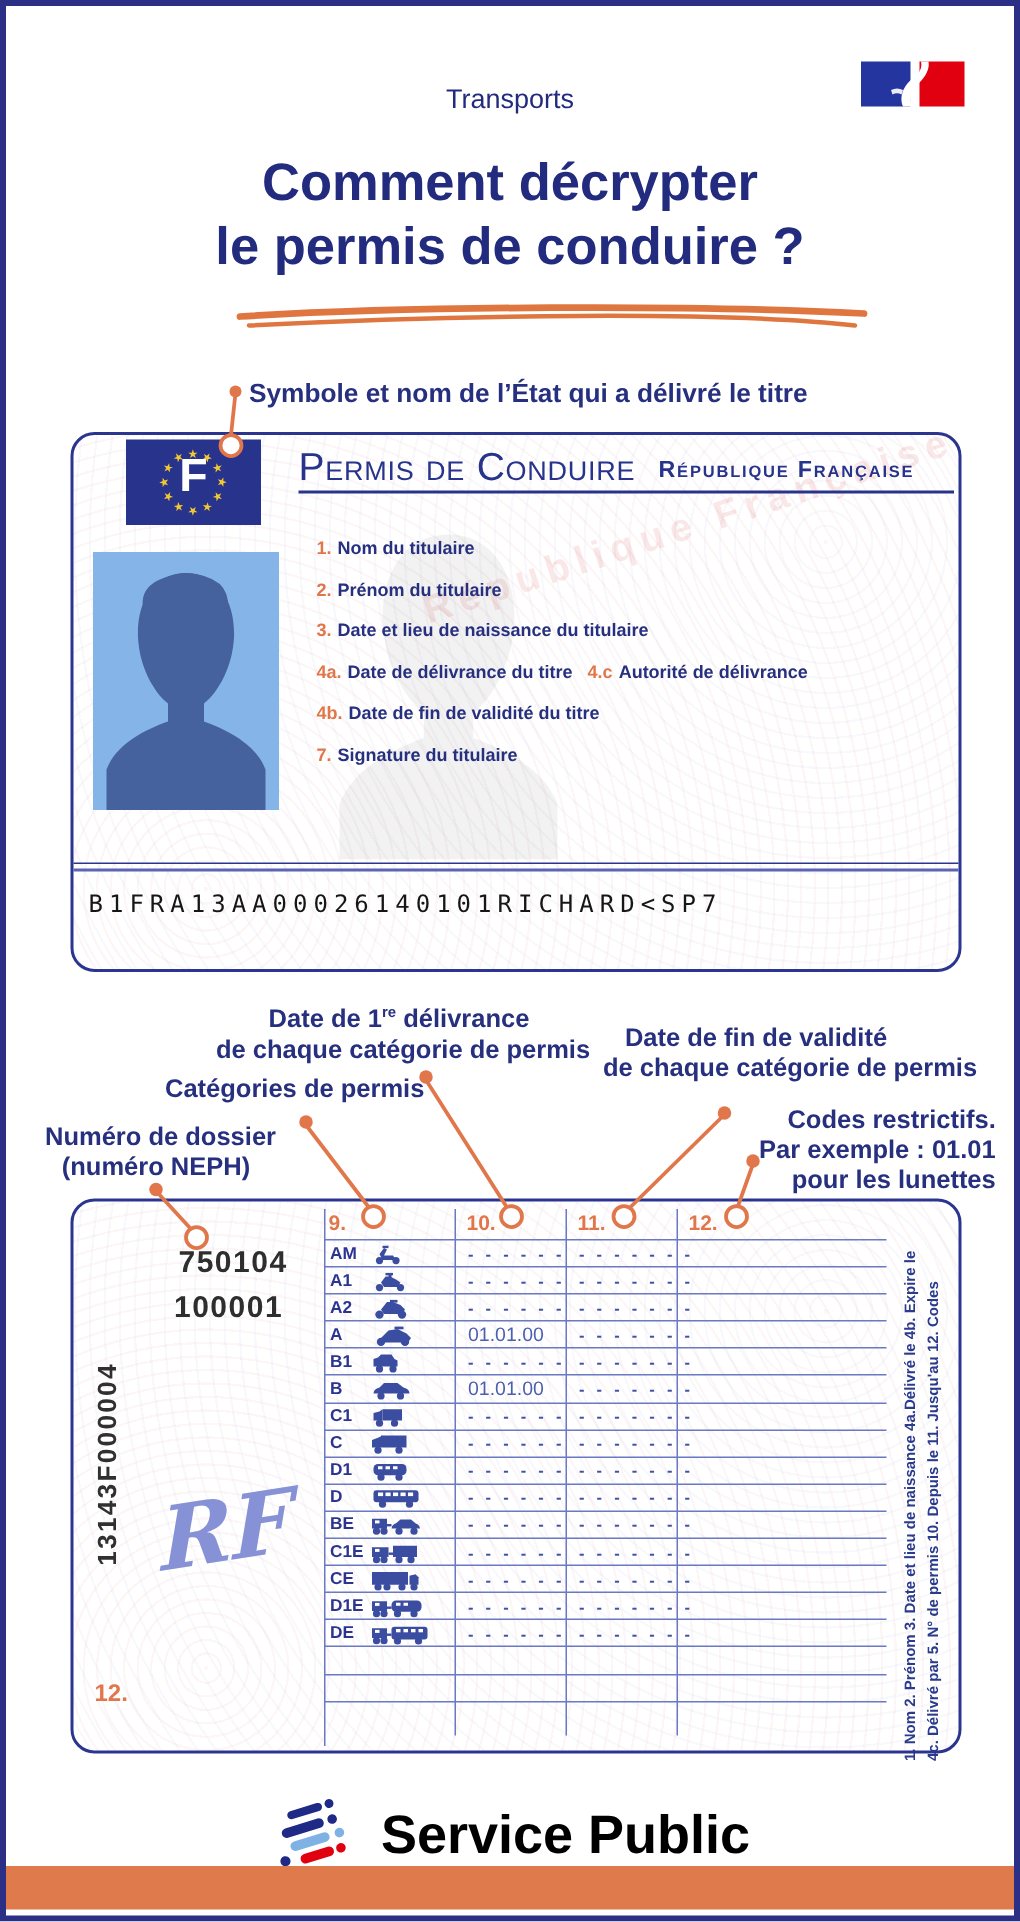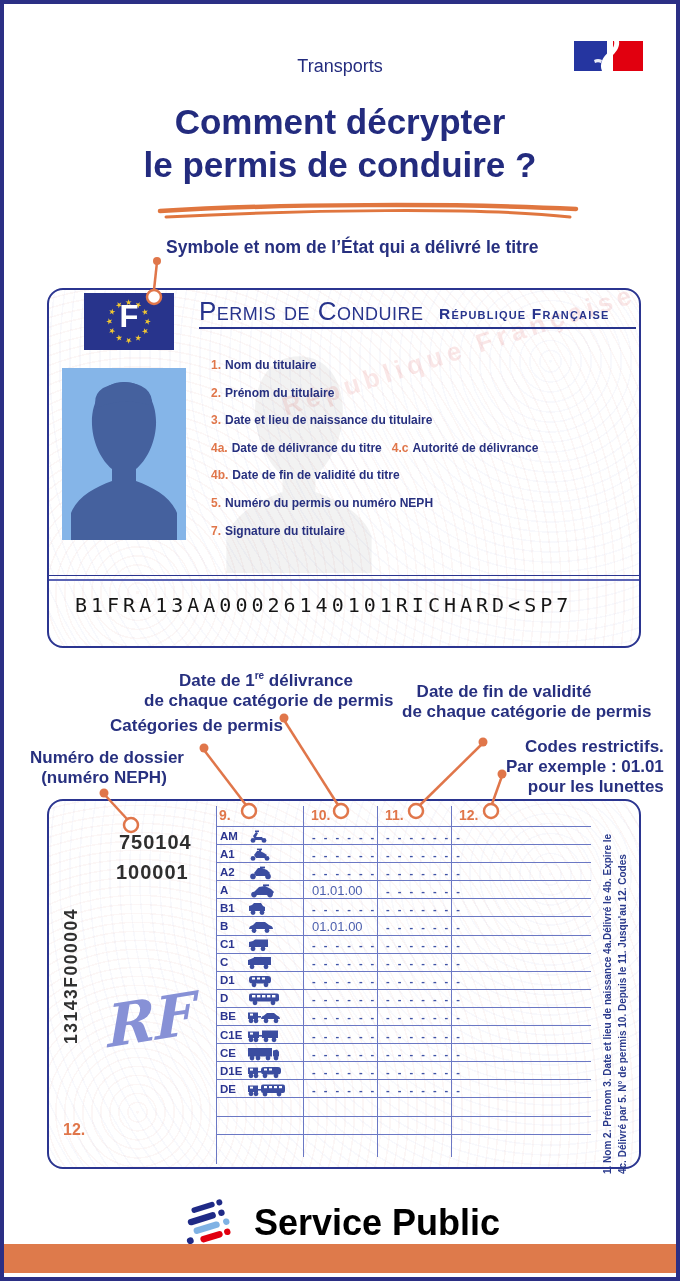--- a/index.html
+++ b/index.html
@@ -12,21 +12,21 @@
   .marianne{position:absolute;right:30px;top:36px;width:72px;height:32px;}
   .cat-label{position:absolute;left:0;right:0;top:52px;text-align:center;
              font-size:18px;font-weight:normal;color:#232b7e;}
   .main-title{position:absolute;left:0;right:0;top:96px;text-align:center;
               font-size:35px;line-height:43px;font-weight:bold;color:#232b7e;}
   .title-underline{position:absolute;left:148px;top:194px;}
 
   
   .ann{position:absolute;font-weight:bold;font-size:17px;color:#27307f;line-height:20px;}
   .ann .nowrap{white-space:nowrap;display:block;}
-  .ann-state{left:162px;top:233px;font-size:17.5px;}
+  .ann-state{left:162px;top:248px;font-size:17.5px;}
   .ann-first{left:140px;top:662px;width:244px;text-align:center;}
   .ann-valid{left:398px;top:678px;width:204px;text-align:center;}
   .ann-cat{left:106px;top:712px;}
   .ann-neph{left:26px;top:744px;width:148px;text-align:center;}
   .ann-codes{left:502px;top:733px;text-align:right;}
   sup{font-size:10px;}
 
   
   .connectors{position:absolute;left:0;top:0;width:680px;height:1281px;pointer-events:none;}
 
@@ -52,22 +52,22 @@
                font-size:15.5px;letter-spacing:1.2px;color:#28348c;white-space:nowrap;}
   .fc-underline{position:absolute;left:150px;top:37px;width:437px;height:2px;background:#28348c;}
   .photo{position:absolute;left:13px;top:78px;width:124px;height:172px;}
   .fc-items{position:absolute;left:162px;top:62px;list-style:none;margin:0;padding:0;}
   .fc-items li{line-height:27.6px;font-size:12px;font-weight:bold;white-space:nowrap;color:#27307f;}
   .num{color:#e0764a;margin-right:4px;}
   .num2{color:#e0764a;margin:0 4px 0 10px;}
   .fc-cat9{position:absolute;left:6px;top:260px;font-size:17.5px;font-weight:bold;white-space:nowrap;}
   .fc-sep1{position:absolute;left:0;top:285px;width:100%;height:1px;background:#2b3590;}
   .fc-sep2{position:absolute;left:0;top:289px;width:100%;height:2px;background:#5b64b5;}
-  .mrz{position:absolute;left:26px;top:303px;font-family:"DejaVu Sans Mono",monospace;
-       font-size:20px;letter-spacing:4px;color:#161616;white-space:nowrap;}
+  .mrz{position:absolute;left:10px;top:303px;font-family:"DejaVu Sans Mono",monospace;
+       font-size:16px;letter-spacing:4px;color:#161616;white-space:nowrap;}
   .fc-watermark{position:absolute;left:210px;top:40px;width:400px;
                 font-size:26px;font-weight:bold;letter-spacing:5px;color:rgba(214,70,70,0.13);
                 transform:rotate(-18deg);line-height:40px;text-align:center;pointer-events:none;}
   .ghost{position:absolute;left:165px;top:45px;opacity:.07;}
 
   
   .bc-num{position:absolute;font-size:20px;font-weight:600;color:#2e2e2e;letter-spacing:1px;}
   .bc-num.n1{left:70px;top:30px;}
   .bc-num.n2{left:67px;top:60px;}
   .bc-vertnum{position:absolute;left:-68px;top:165px;width:180px;height:20px;
@@ -191,23 +191,20 @@
   </li>
 
   <li data-name="front-field-item">
     <span class="num" data-name="field-number">4a.</span><span class="txt" data-name="field-label">Date de délivrance du titre</span><span class="num2" data-name="field-number-2">4.c</span><span class="txt2" data-name="field-label-2">Autorité de délivrance</span>
   </li>
 
   <li data-name="front-field-item">
     <span class="num" data-name="field-number">4b.</span><span class="txt" data-name="field-label">Date de fin de validité du titre</span>
   </li>
 
-  <li data-name="front-field-item">
-    <span class="num" data-name="field-number">5.</span><span class="txt" data-name="field-label">Numéro du permis ou numéro NEPH</span>
-  </li>
 
   <li data-name="front-field-item">
     <span class="num" data-name="field-number">7.</span><span class="txt" data-name="field-label">Signature du titulaire</span>
   </li>
 </ul>
 
     <div class="fc-sep1" data-name="card-separator"></div>
     <div class="fc-sep2" data-name="mrz-zone-top-line"></div>
     <div class="mrz" data-name="mrz-line">B1FRA13AA00026140101RICHARD&lt;SP7</div>
   </div>

